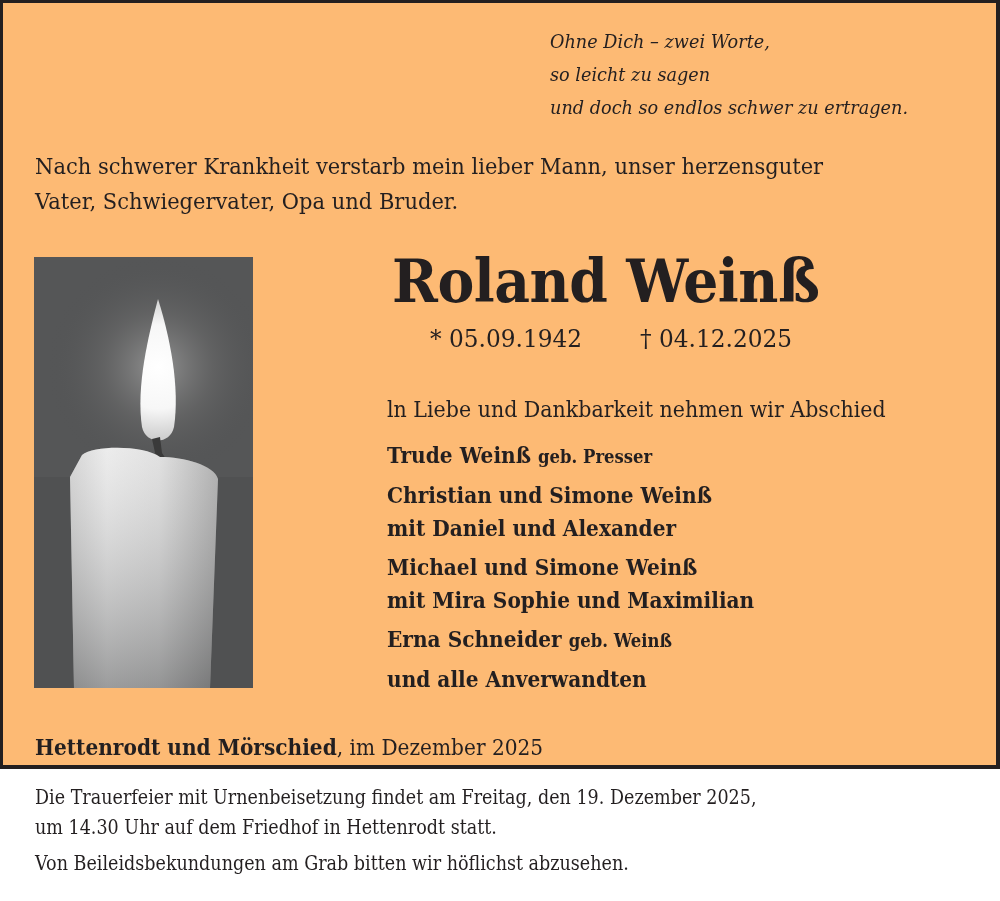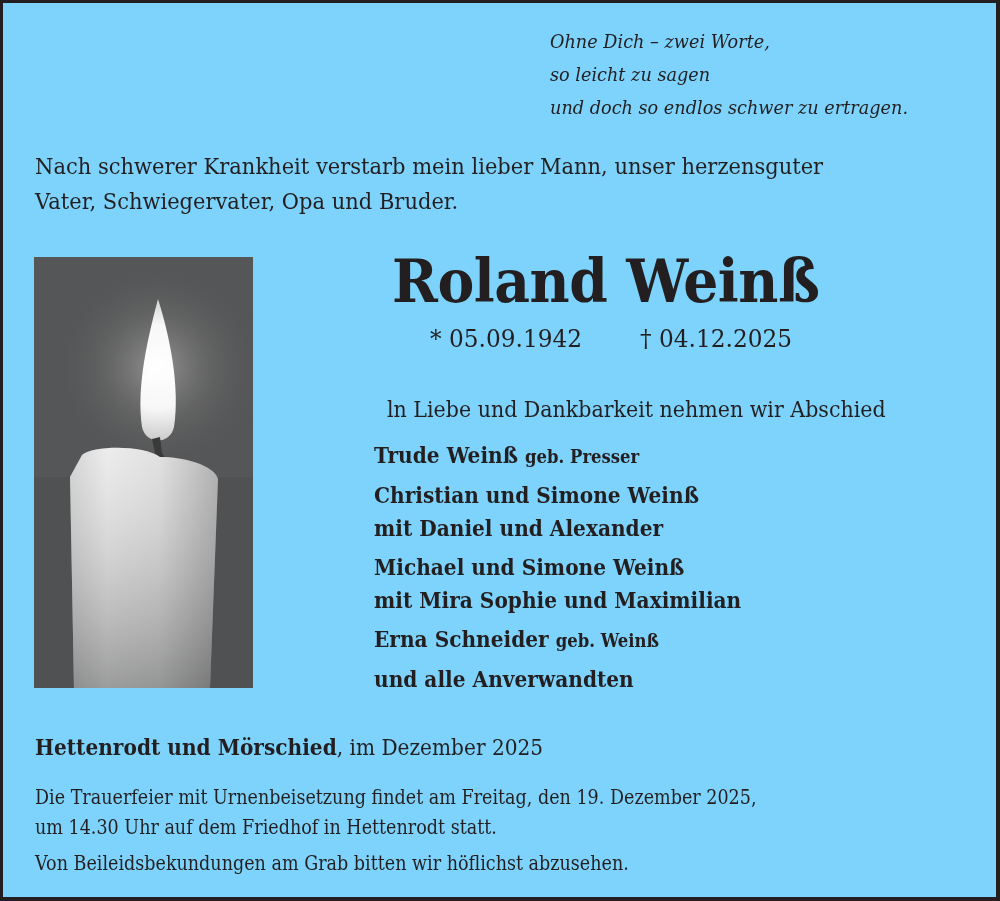--- a/index.html
+++ b/index.html
@@ -1,20 +1,20 @@
 <!DOCTYPE html>
 <html><head>
 <meta charset="utf-8">
 <style>
   html, body { margin: 0; padding: 0; background: #ffffff; }
   body { width: 1000px; height: 901px; position: relative; overflow: hidden; }
   .frame {
-    position: absolute; left: 0; top: 0; width: 1000px; height: 901px;
+    position: absolute; left: 0; top: 0; width: 1000px; height: 769px;
     box-sizing: border-box; border: 3px solid #231f20; border-bottom-width: 4px; border-right-width: 4px;
-    background: #7dd3fc;
+    background: #fdba74;
   }
 
   .poem {
     position: absolute; left: 547px; top: 22px;
     font-family: "DejaVu Serif", serif; font-style: italic;
     font-size: 19px; line-height: 33px; color: #231f20;
     transform: scaleX(0.93); transform-origin: left top;
     white-space: nowrap;
   }
   .poem div { display: block; }
@@ -45,21 +45,21 @@
   .birth { left: 427px; }
   .death { left: 637px; }
 
   .farewell {
     position: absolute; left: 384px; top: 391px;
     font-family: "DejaVu Serif", serif; font-size: 22px; line-height: 32px;
     color: #231f20; white-space: nowrap;
     transform: scaleX(0.935); transform-origin: left top;
   }
 
-  .mourners { position: absolute; left: 371px; top: 436px; }
+  .mourners { position: absolute; left: 384px; top: 436px; }
   .mourner {
     font-family: "DejaVu Serif", serif; font-weight: bold; font-size: 22px;
     line-height: 33px; color: #231f20; white-space: nowrap;
     transform: scaleX(0.915); transform-origin: left top;
   }
   .mourner .nee { font-size: 18px; }
   .gap { height: 6px; }
 
   .place {
     position: absolute; left: 32px; top: 727px;

